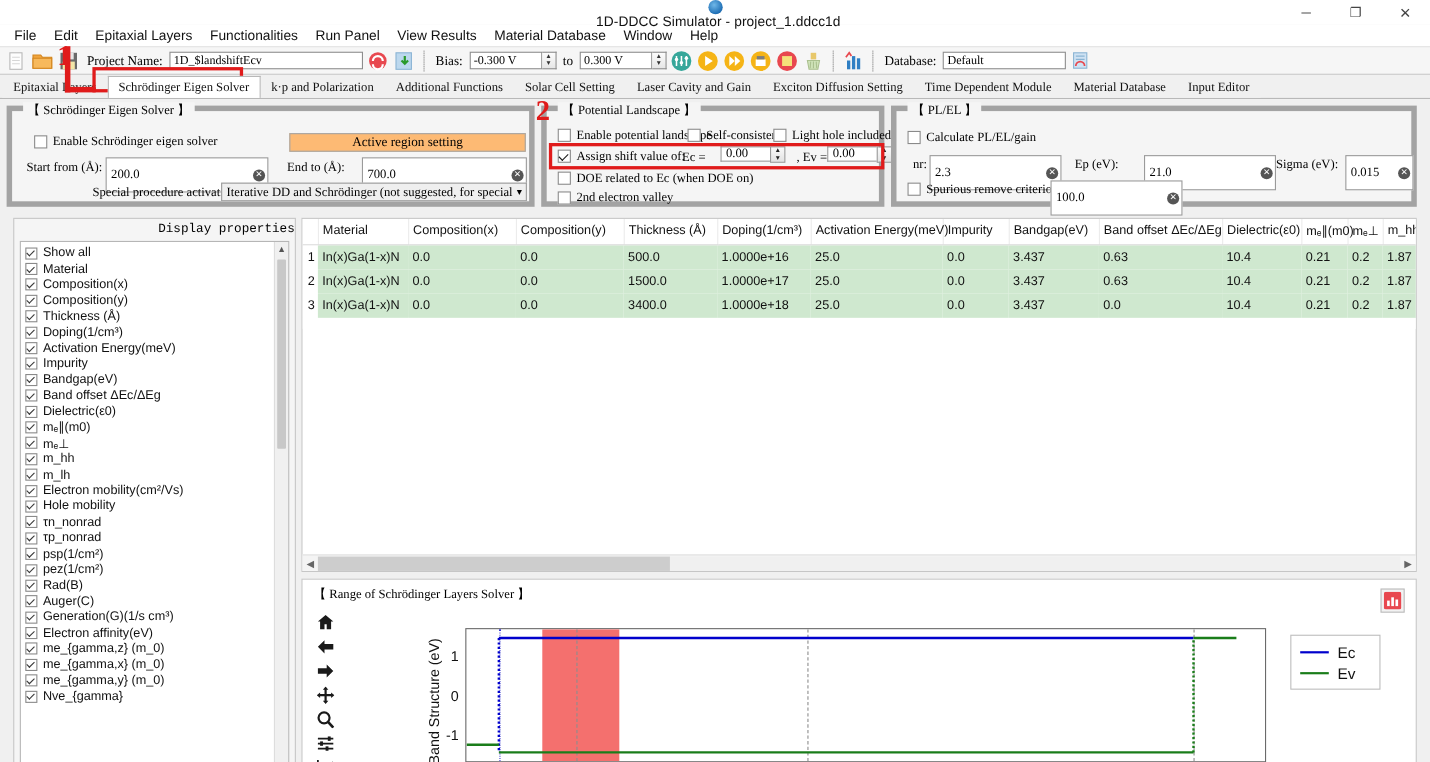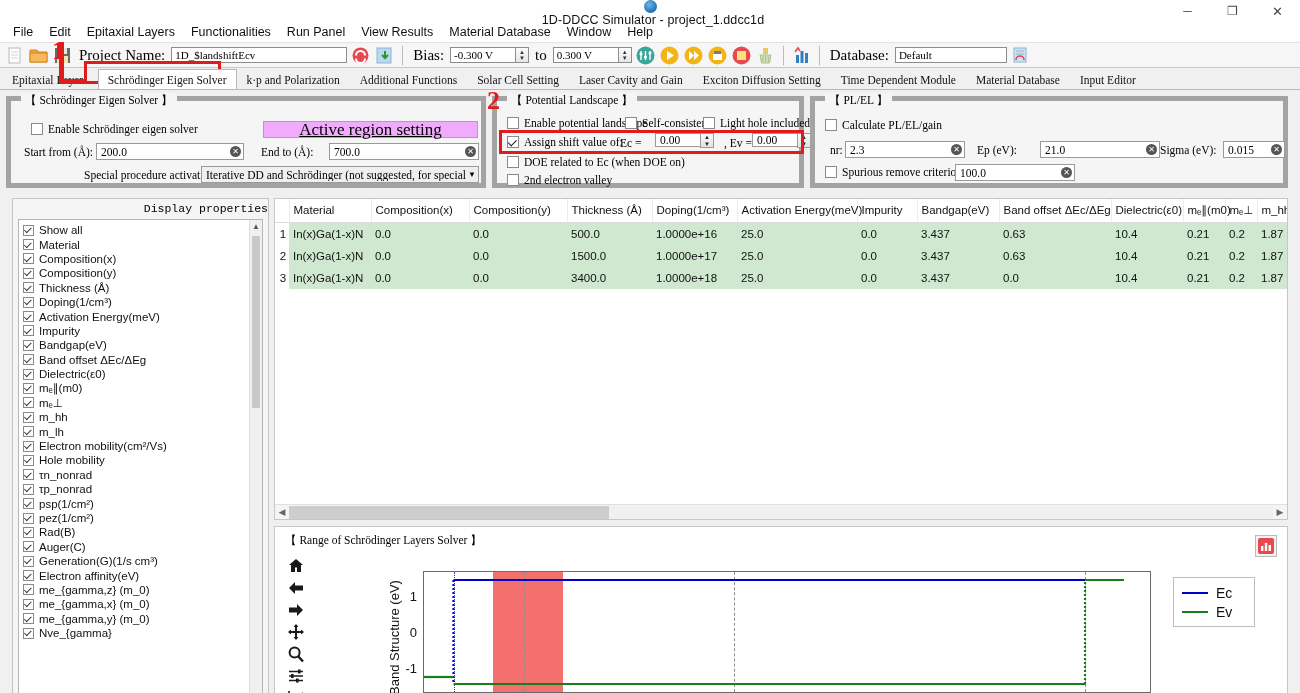--- a/index.html
+++ b/index.html
@@ -33,21 +33,21 @@
   }
   .menu-item { padding:2px 8px; font-size:12.5px; color:#111; white-space:nowrap; }
   
   .toolbar {
     height:26px; background:#f6f6f6; display:flex; align-items:center;
     border-top:1px solid #e3e3e3; border-bottom:1px solid #c9c9c9;
     padding-left:4px; gap:3px; position:relative;
   }
   .tb-sep { width:1px; height:19px; background:#cfcfcf; margin:0 4px; border-left:1px dotted #aaa; }
   .tb-ico { width:21px; height:21px; position:relative; flex:0 0 auto; }
-  .tb-label { font-size:15px; margin-left:3px; margin-right:3px; font-family:"Liberation Serif", serif;}
+  .tb-label { font-size:12px; margin-left:3px; margin-right:3px; font-family:"Liberation Serif", serif;}
   .tb-input {
     height:16px; border:1px solid #8d8d8d; background:#fff; font-size:11px;
     padding:0 3px; font-family:"Liberation Serif", serif;
     line-height:15px;
   }
   .spin { display:flex; align-items:center; }
   .spin-box { height:16px; border:1px solid #8d8d8d; background:#fff; font-size:11px;
               padding:0 3px; line-height:15px; font-family:"Liberation Serif", serif; }
   .spin-btns { width:13px; height:16px; border:1px solid #8d8d8d; border-left:none;
                background:linear-gradient(#fcfcfc,#e6e6e6); display:flex; flex-direction:column;
@@ -75,36 +75,36 @@
   }
   .row { display:flex; align-items:center; }
   .cb { width:12px; height:12px; border:1px solid #8a8a8a; background:#fff;
         display:inline-flex; align-items:center; justify-content:center; flex:0 0 auto; }
   .cb.checked::after {
     content:""; width:7px; height:4px; border-left:1.6px solid #1a1a1a; border-bottom:1.6px solid #1a1a1a;
     transform:rotate(-45deg) translate(0px,-1px);
   }
   .lbl { font-size:11.5px; font-family:"Liberation Serif", serif; margin-left:5px; white-space:nowrap;}
   .field {
-    height:17px; border:1px solid #9a9a9a; background:#fff; display:flex; align-items:center;
+    height:32px; border:1px solid #9a9a9a; background:#fff; display:flex; align-items:center;
     padding:0 2px 0 4px; font-size:11.5px; font-family:"Liberation Serif", serif; position:relative;
   }
   .field .val { flex:1; overflow:hidden; white-space:nowrap; }
   .clearx {
     width:11px; height:11px; border-radius:50%; background:#555; color:#fff; font-size:8px;
     display:flex; align-items:center; justify-content:center; flex:0 0 auto; line-height:1;
   }
   .combo {
     height:17px; border:1px solid #9a9a9a; background:#efefef; display:flex; align-items:center;
     padding:0 2px 0 4px; font-size:11.5px; font-family:"Liberation Serif", serif;
   }
   .combo .val { flex:1; white-space:nowrap; overflow:hidden; }
   .btn-wide {
-    height:17px; border:1px solid #a6a6a6; background:#f0abfc; display:flex; align-items:center;
-    justify-content:center; font-size:17px; font-family:"Liberation Serif", serif;text-decoration:underline;
+    height:17px; border:1px solid #a6a6a6; background:#fdba74; display:flex; align-items:center;
+    justify-content:center; font-size:12px; font-family:"Liberation Serif", serif;
   }
   .spin2 { display:flex; align-items:flex-start; height:17px; }
   .spin2 .sv { border:1px solid #9a9a9a; border-right:none; background:#fff; font-size:11.5px;
                font-family:"Liberation Serif", serif; padding:0 4px; display:flex; align-items:center; }
   .spin2 .sb { width:14px; border:1px solid #9a9a9a; background:linear-gradient(#fafafa,#e2e2e2);
                display:flex; flex-direction:column; align-items:center; justify-content:center;
                font-size:6px; line-height:6.5px; color:#222; }
   
   .annot { position:absolute; border:3px solid #e01b1b; pointer-events:none; }
   .annot-num { position:absolute; color:#e01b1b; font-weight:bold; font-size:26px;

